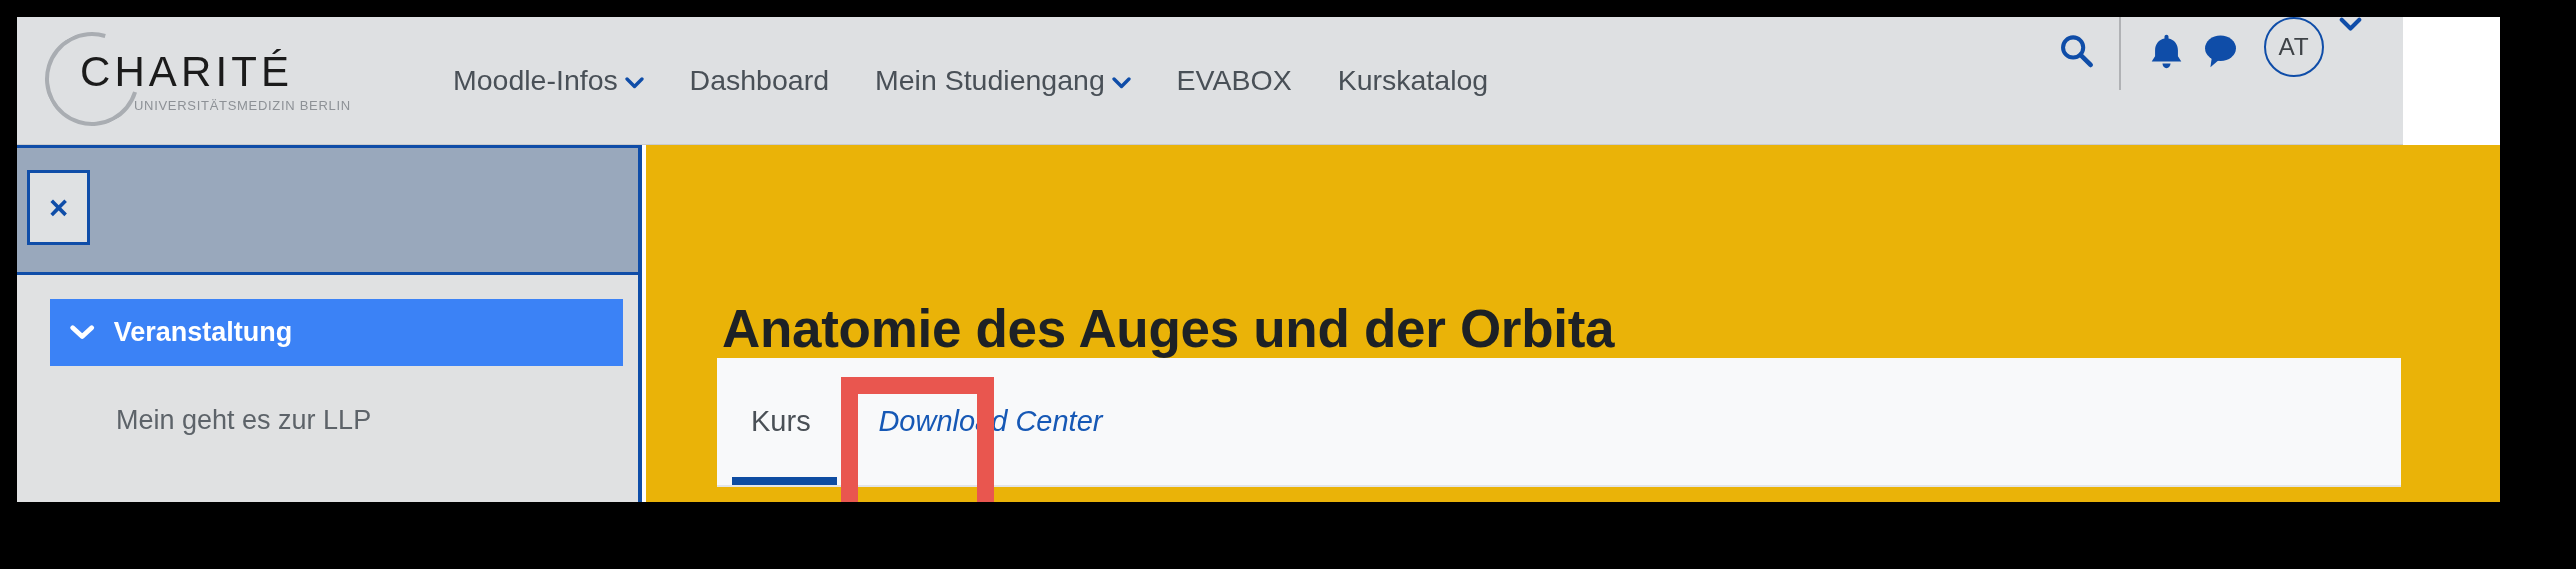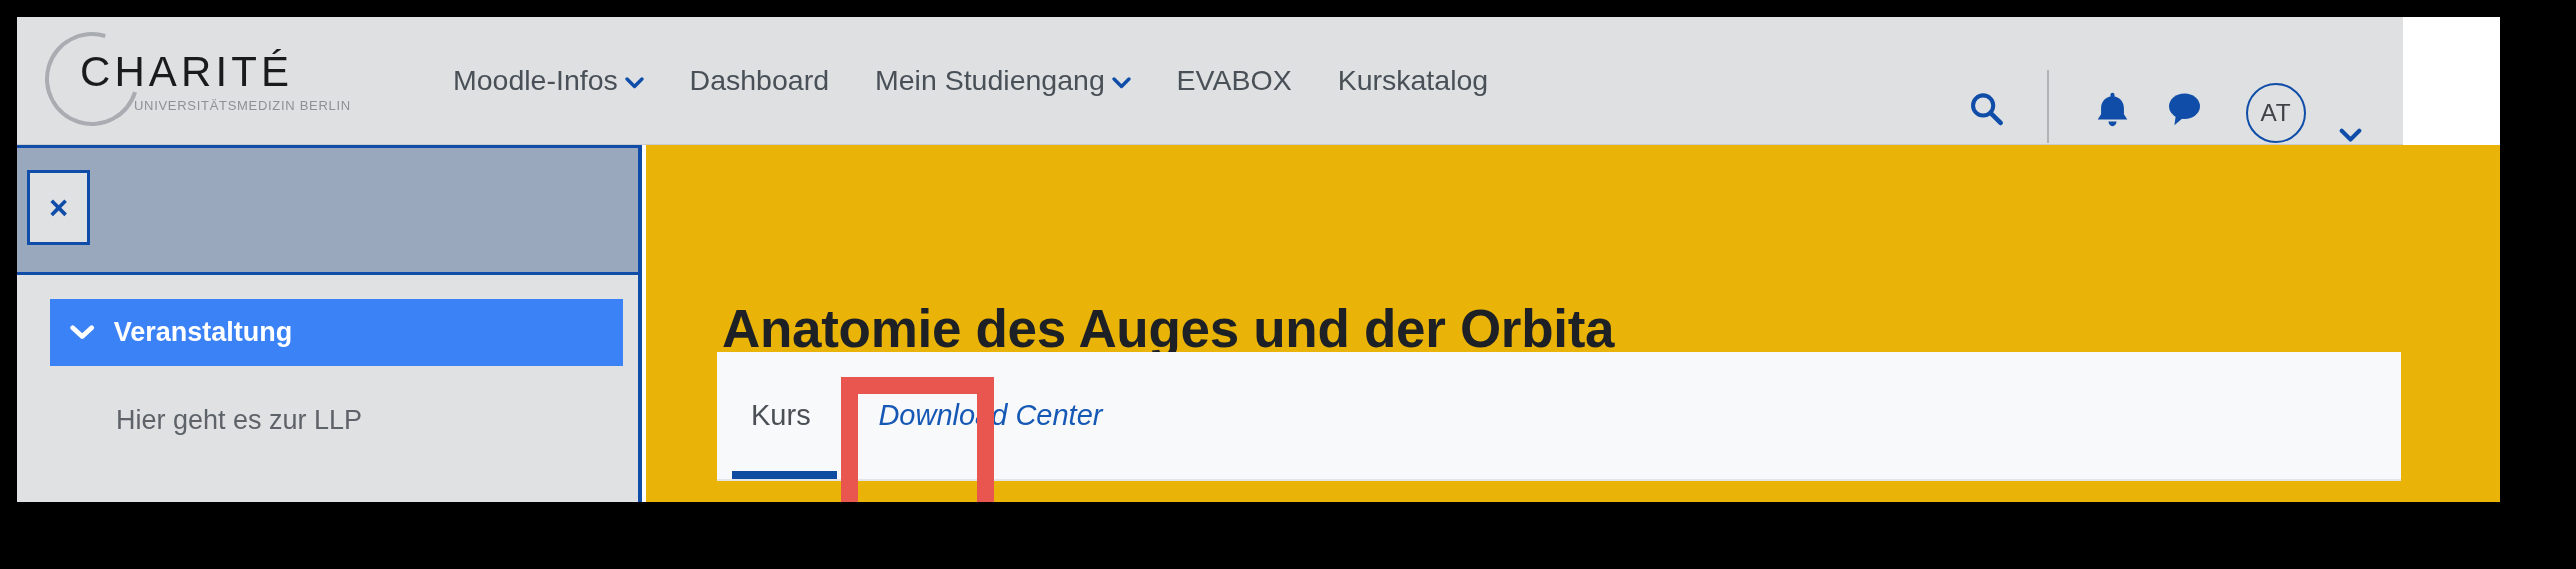--- a/index.html
+++ b/index.html
@@ -114,22 +114,22 @@
   }
   .nav-caret svg { display: block; }
 
   
   #header-tools {
     position: absolute;
     right: 41px;
     top: 0;
     height: 126px;
     display: flex;
-    align-items: flex-end;
-    gap: 18px;
+    align-items: flex-start;
+    gap: 0;
   }
   .tool-btn {
     display: flex;
     align-items: center;
     justify-content: center;
     width: 54px;
     height: 68px;
     cursor: pointer;
   }
   #tool-divider {
@@ -252,21 +252,21 @@
     font-size: 53px;
     font-weight: bold;
     color: #1d2125;
     white-space: nowrap;
     letter-spacing: -0.3px;
     font-family: "Liberation Sans", sans-serif;
   }
   #tab-panel {
     position: absolute;
     left: 71px;
-    top: 207px;
+    top: 213px;
     width: 1684px;
     height: 129px;
     background: #f8f9fa;
     border-bottom: 2.7px solid #e3e5e8;
     box-sizing: border-box;
   }
   #tab-kurs {
     position: absolute;
     left: 15px;
     top: 0;
@@ -416,21 +416,21 @@
         <div id="nav-section">
           <span id="nav-section-caret">
             <svg width="24.4" height="15" viewBox="0 0 36 22">
                 <path d="M4 4 L18 17 L32 4" stroke="#ffffff" stroke-width="7" fill="none" stroke-linecap="round" stroke-linejoin="round"></path>
               </svg>
           </span>
           <span id="nav-section-label">Veranstaltung</span>
         </div>
 
         <div id="nav-sublink">
-          <span>Hier geht es zur LLP</span>
+          <span>Mein geht es zur LLP</span>
         </div>
 
       </div>
     </aside>
 
     <main id="main">
 
       <h1 id="page-title">Anatomie des Auges und der Orbita</h1>
 
       <div id="tab-panel">

